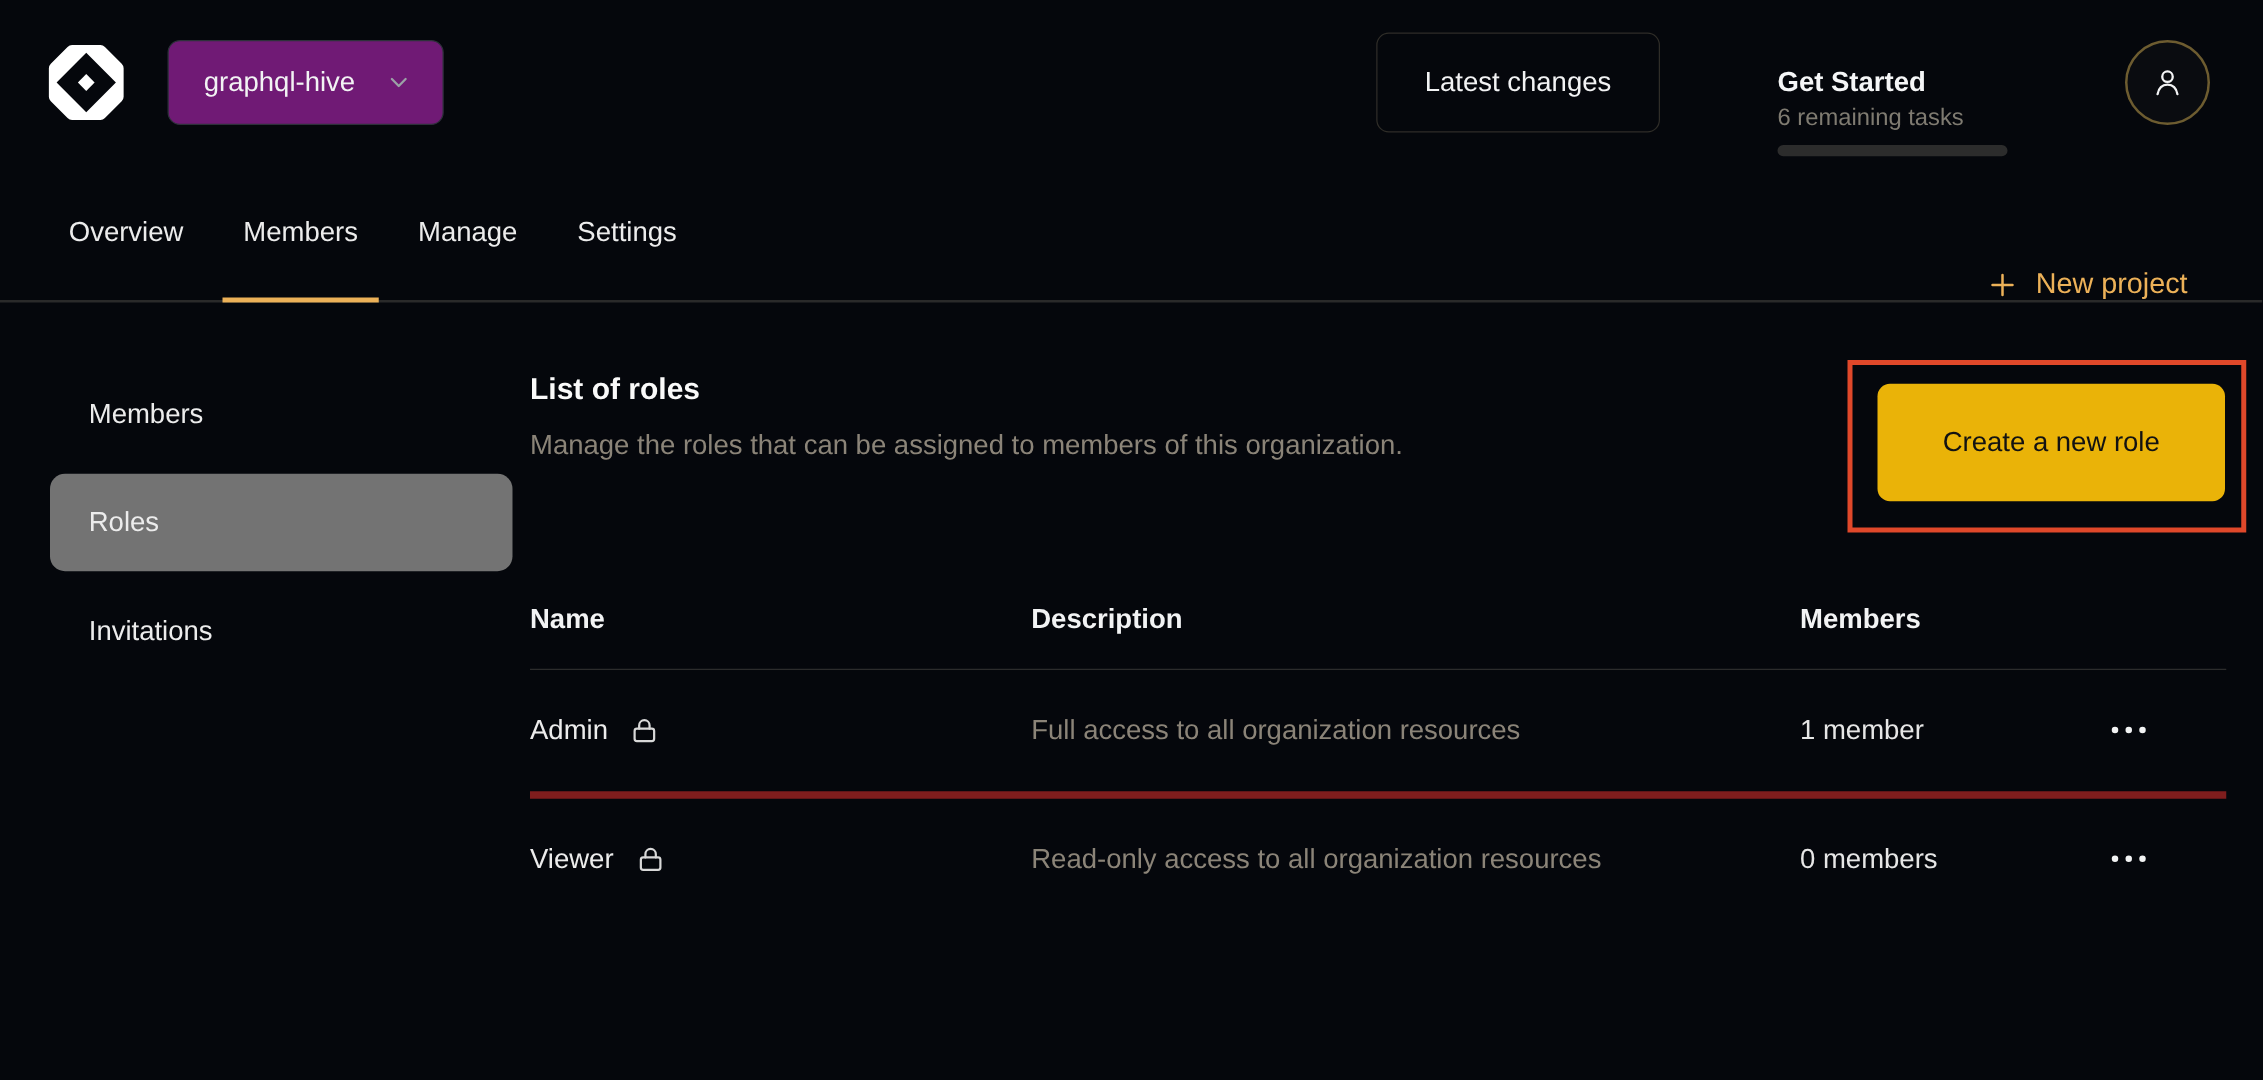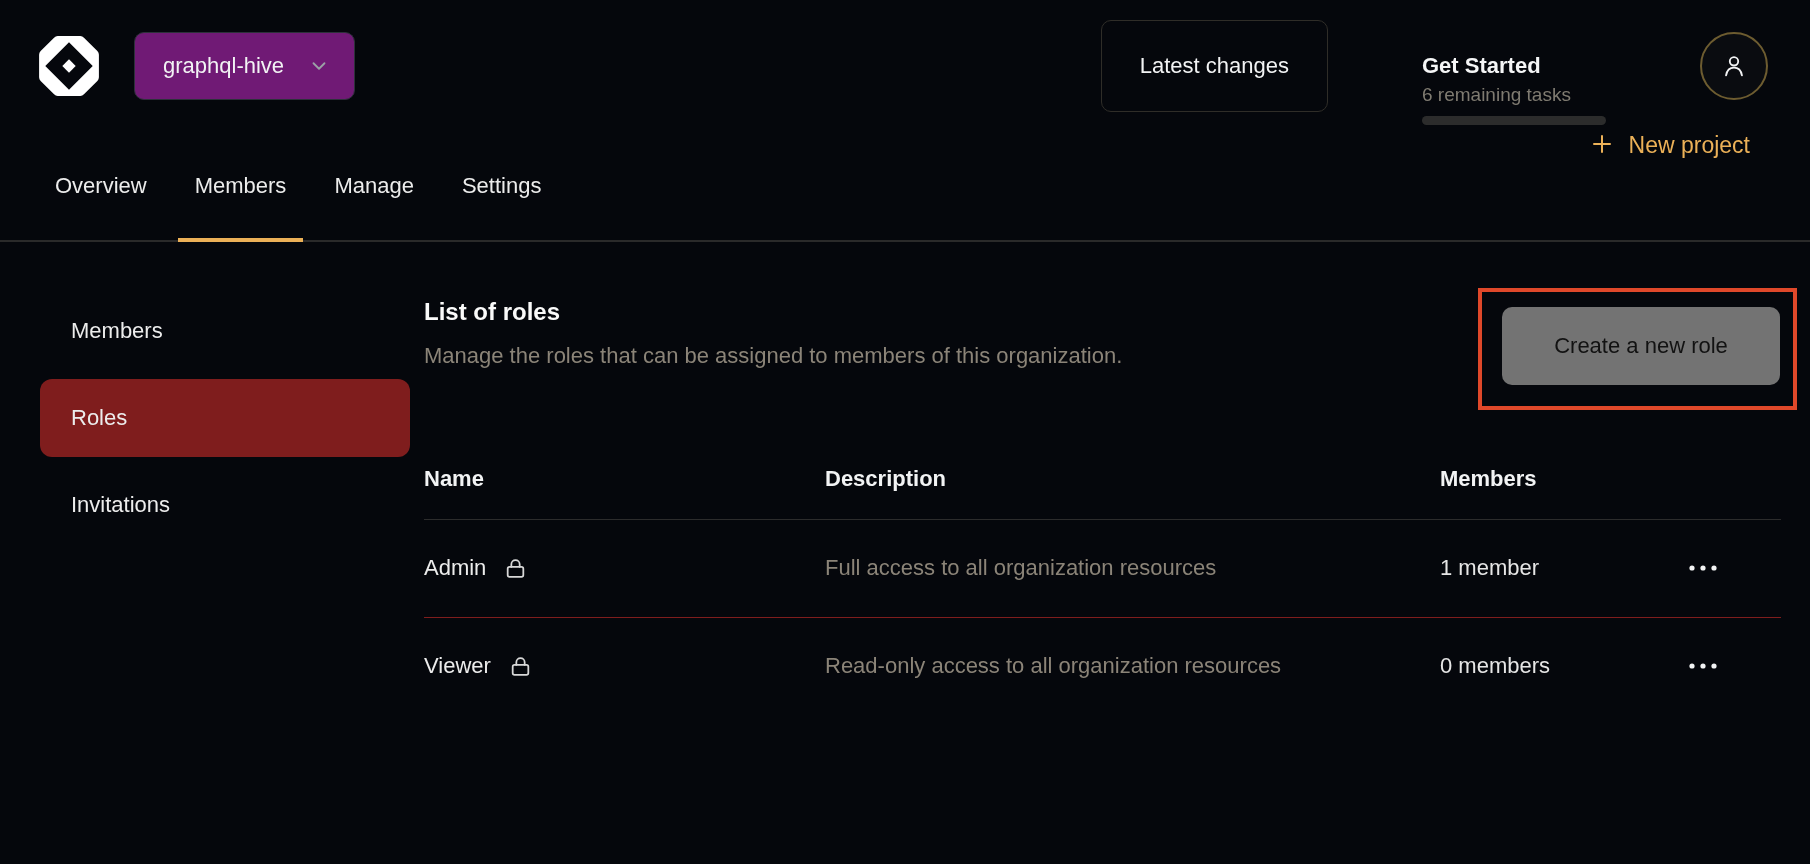--- a/index.html
+++ b/index.html
@@ -29,21 +29,21 @@
     padding: 0 24px 0 28px;
     border: 1px solid #2d313a;
     border-radius: 10px;
     background: #701a75;
     font-size: 22px;
     color: #f2f3f4;
     cursor: pointer;
   }
   .latest-changes {
     margin-left: auto;
-    height: 92px;
+    height: 80px;
     display: flex;
     align-items: center;
     padding: 0 38px;
     border: 1px solid #2f2d28;
     border-radius: 10px;
     background: transparent;
     font-size: 22px;
     color: #f2f3f4;
     font-family: inherit;
     cursor: pointer;
@@ -93,56 +93,56 @@
   .tab.active::after {
     content: "";
     position: absolute;
     left: 0; right: 0; bottom: -2px;
     height: 4px;
     background: #ecb158;
   }
   .new-project {
     margin-left: auto;
     display: flex;
-    align-items: flex-start;
+    align-items: flex-end;
     gap: 15px;
     color: #ecb158;
     font-size: 23px;
     cursor: pointer;
     white-space: nowrap;
   }
 
   
   .content { display: flex; padding-top: 50px; }
   .sidebar { width: 424px; flex-shrink: 0; padding-left: 40px; }
   .side-item {
     width: 370px; height: 78px;
     display: flex; align-items: center;
     padding-left: 31px;
     border-radius: 12px;
     font-size: 22px;
     color: #ececec;
     margin-bottom: 9px;
     cursor: pointer;
   }
-  .side-item.active { background: #7f1d1d; }
+  .side-item.active { background: #737373; }
 
   .main { flex: 1; padding-right: 29px; }
   .main-header { display: flex; justify-content: space-between; align-items: flex-start; }
   .page-title { margin-top: 6px; font-size: 24px; font-weight: 700; color: #fafafa; }
   .page-subtitle { margin-top: 17px; font-size: 22px; color: #8b8478; }
 
   .annotation-box {
     border: 4px solid #e0482a;
     padding: 15px 13px 21px 20px;
     margin: -4px -16px 0 0;
   }
   .create-btn {
-    width: 278px; height: 78px;
-    background: #737373;
+    width: 278px; height: 94px;
+    background: #eab308;
     color: #121212;
     border: none;
     border-radius: 10px;
     font-size: 22px;
     font-family: inherit;
     display: flex; align-items: center; justify-content: center;
     cursor: pointer;
   }
 
   
@@ -155,21 +155,21 @@
   .t-head {
     padding: 28px 0 27px;
     border-bottom: 1px solid #2c2c2c;
     font-size: 22px;
     font-weight: 700;
     color: #f2f3f4;
     align-items: start;
   }
   .t-body-row {
     padding: 28px 0;
-    border-bottom: 1px solid #7f1d1d;
+    border-bottom: 6px solid #7f1d1d;
     font-size: 22px;
   }
   .t-body-row:last-child { border-bottom: none; }
   .cell-name { display: flex; align-items: center; gap: 17px; color: #ececec; }
   .cell-desc { color: #8b8478; padding-right: 100px; line-height: 1.85; }
   .cell-members { color: #e6e6e6; }
   .cell-menu { display: flex; justify-content: flex-start; padding-left: 8px; }
   .menu-btn {
     background: none; border: none; cursor: pointer;
     padding: 10px; display: flex;

